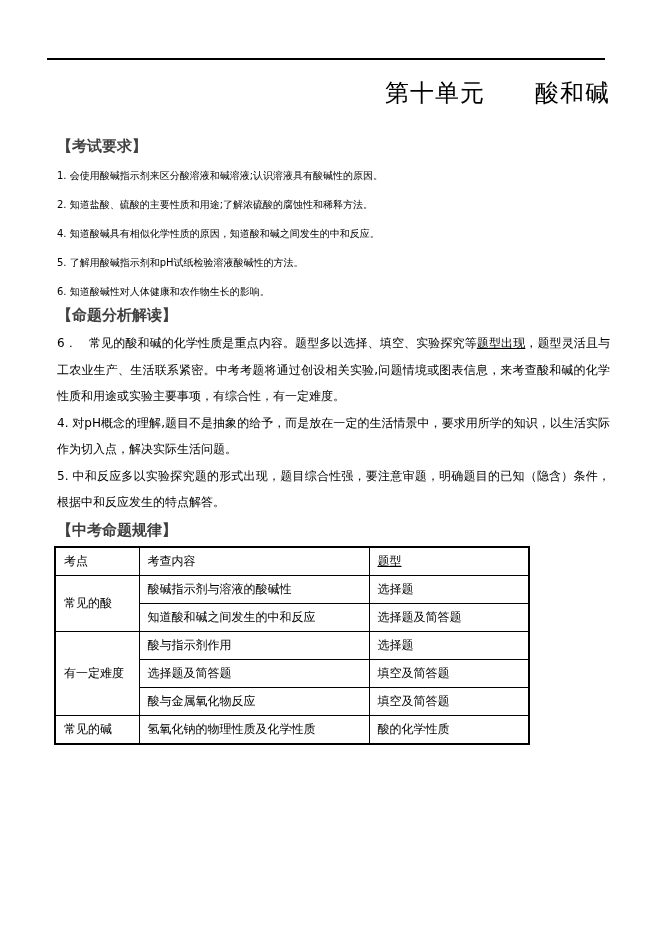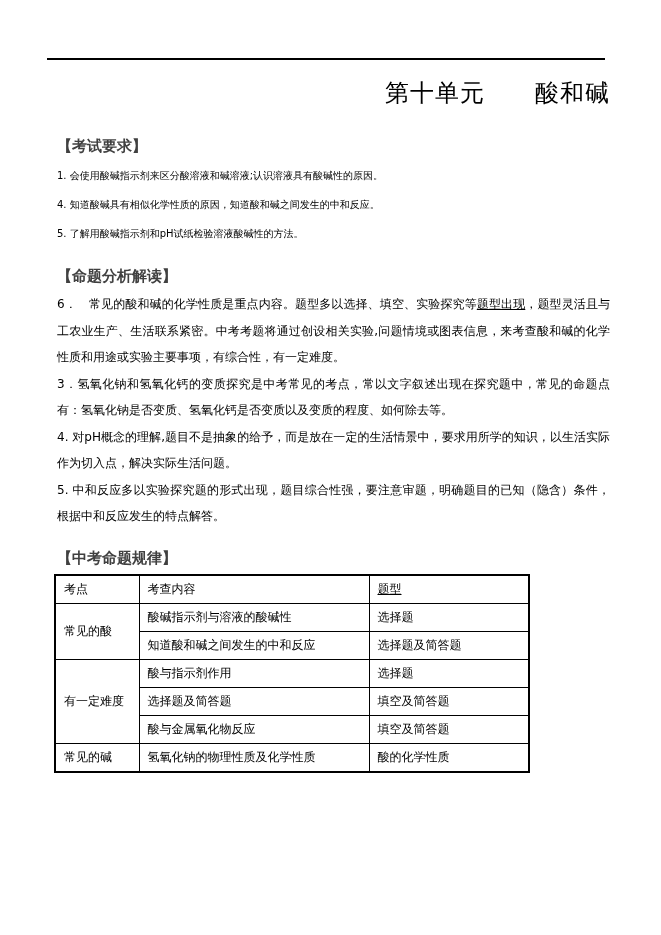--- a/index.html
+++ b/index.html
@@ -27,22 +27,22 @@
     line-height:38px;
     letter-spacing:1px;
   }
   .section-heading{
     color:#404040;
     font-size:15px;
     font-weight:bold;
     line-height:16px;
   }
   .heading-exam{margin-top:26px;}
-  .heading-analysis{margin-top:20px;}
-  .heading-patterns{margin-top:20px;}
+  .heading-analysis{margin-top:1px;}
+  .heading-patterns{margin-top:6px;}
   .req-list{margin-top:7px;}
   .req-line{
     font-size:10px;
     line-height:29px;
     white-space:nowrap;
   }
   .analysis-block{margin-top:7px;}
   .analysis-para{
     margin:0;
     font-size:12px;
@@ -79,29 +79,30 @@
   <div class="top-rule"></div>
 
   <div class="content">
 
     <h1 class="doc-title">第十单元　　酸和碱</h1>
 
     <div class="section-heading heading-exam">【考试要求】</div>
 
     <div class="req-list">
       <div class="req-line">1. 会使用酸碱指示剂来区分酸溶液和碱溶液;认识溶液具有酸碱性的原因。</div>
+      <div class="req-line">2. 知道盐酸、硫酸的主要性质和用途;了解浓硫酸的腐蚀性和稀释方法。</div>
       <div class="req-line">4. 知道酸碱具有相似化学性质的原因，知道酸和碱之间发生的中和反应。</div>
       <div class="req-line">5. 了解用酸碱指示剂和pH试纸检验溶液酸碱性的方法。</div>
+      <div class="req-line">6. 知道酸碱性对人体健康和农作物生长的影响。</div>
     </div>
 
     <div class="section-heading heading-analysis">【命题分析解读】</div>
 
     <div class="analysis-block">
       <p class="analysis-para"><span>6．　常见的酸和碱的化学性质是重点内容。题型多以选择、填空、实验探究等</span><span class="u">题型出现</span><span>，题型灵活且与工农业生产、生活联系紧密。中考考题将通过创设相关实验,问题情境或图表信息，来考查酸和碱的化学性质和用途或实验主要事项，有综合性，有一定难度。</span></p>
-      <p class="analysis-para">3．氢氧化钠和氢氧化钙的变质探究是中考常见的考点，常以文字叙述出现在探究题中，常见的命题点有：氢氧化钠是否变质、氢氧化钙是否变质以及变质的程度、如何除去等。</p>
       <p class="analysis-para">4. 对pH概念的理解,题目不是抽象的给予，而是放在一定的生活情景中，要求用所学的知识，以生活实际作为切入点，解决实际生活问题。</p>
       <p class="analysis-para">5. 中和反应多以实验探究题的形式出现，题目综合性强，要注意审题，明确题目的已知（隐含）条件，根据中和反应发生的特点解答。</p>
     </div>
 
     <div class="section-heading heading-patterns">【中考命题规律】</div>
 
     <table class="patterns-table">
       <colgroup>
         <col class="col-topic">
           <col class="col-content">

